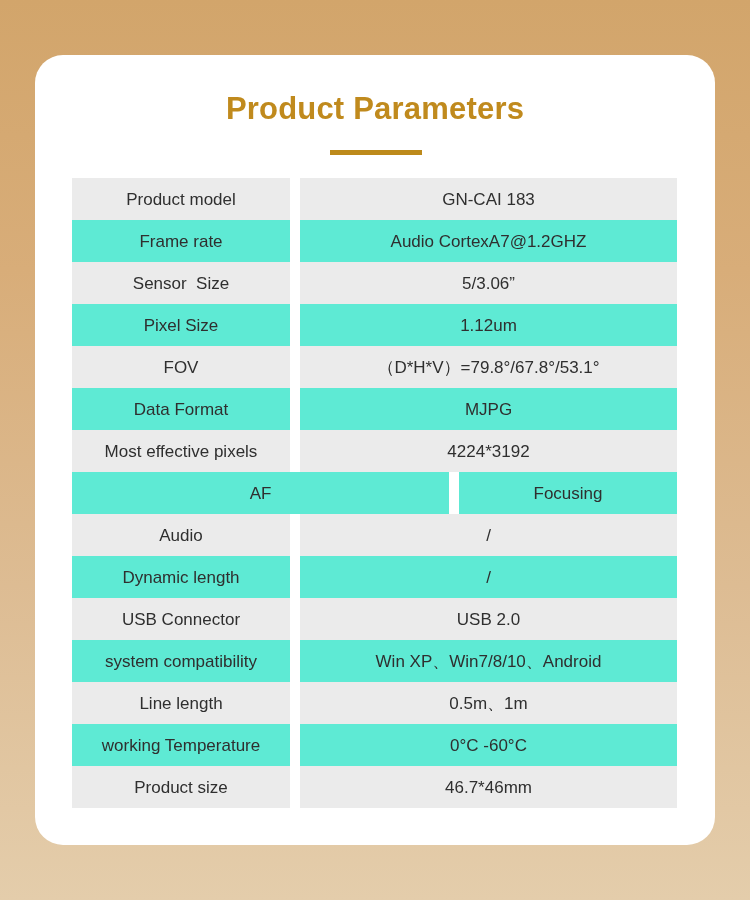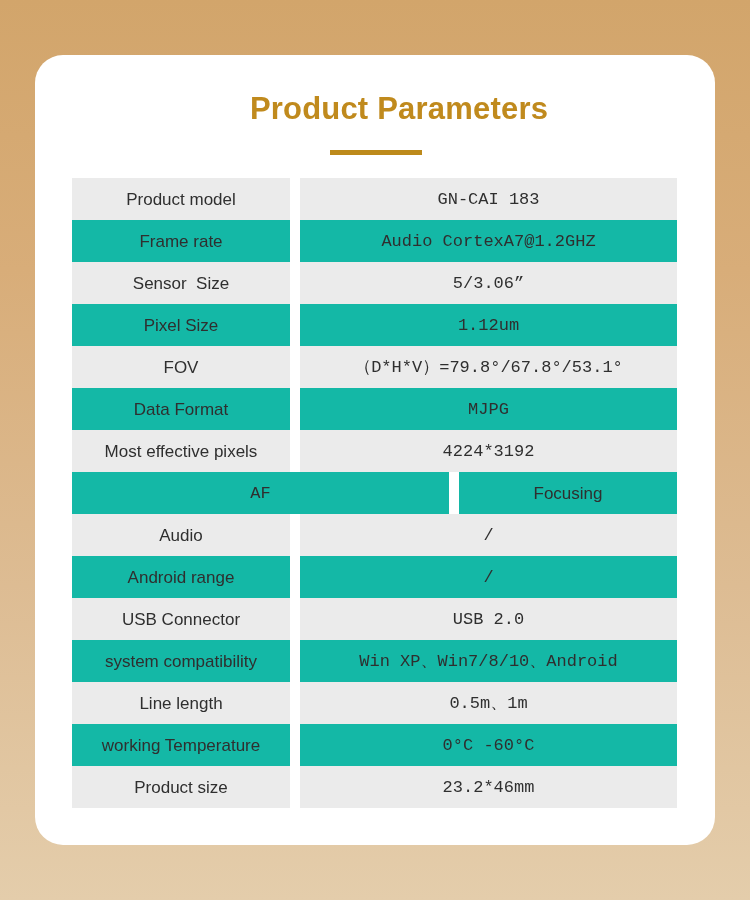--- a/index.html
+++ b/index.html
@@ -35,21 +35,20 @@
     position: absolute;
     left: 0;
     top: 36px;
     width: 680px;
     text-align: center;
     font-size: 31px;
     font-weight: bold;
     color: #c08a1d;
     letter-spacing: 0.2px;
     white-space: nowrap;
-    padding-left: 24px;
   }
 
   .title-underline {
     position: absolute;
     left: 295px;
     top: 95px;
     width: 92px;
     height: 5px;
     background: #bd8a1b;
   }
@@ -80,29 +79,28 @@
   }
 
   .spec-cell.label {
     width: 218px;
     flex: 0 0 218px;
   }
 
   .spec-cell.value {
     width: 377px;
     flex: 0 0 377px;
-    font-family: Liberation Mono, monospace;
   }
 
   .spec-row.shaded .spec-cell {
     background: #ebebeb;
   }
 
   .spec-row.plain .spec-cell {
-    background: #14b8a6;
+    background: #5eead4;
   }
 </style>
 </head>
 <body>
 
 <div id="page-root">
 
   <div class="card">
 
     <div class="title">Product Parameters</div>
@@ -140,40 +138,40 @@
         </div>
         <div class="spec-row plain">
           <div class="spec-cell value">AF</div>
           <div class="spec-cell label">Focusing</div>
         </div>
         <div class="spec-row shaded">
           <div class="spec-cell label">Audio</div>
           <div class="spec-cell value">/</div>
         </div>
         <div class="spec-row plain">
-          <div class="spec-cell label">Android range</div>
+          <div class="spec-cell label">Dynamic length</div>
           <div class="spec-cell value">/</div>
         </div>
         <div class="spec-row shaded">
           <div class="spec-cell label">USB Connector</div>
           <div class="spec-cell value">USB 2.0</div>
         </div>
         <div class="spec-row plain">
           <div class="spec-cell label">system compatibility</div>
           <div class="spec-cell value">Win XP、Win7/8/10、Android</div>
         </div>
         <div class="spec-row shaded">
           <div class="spec-cell label">Line length</div>
           <div class="spec-cell value">0.5m、1m</div>
         </div>
         <div class="spec-row plain">
           <div class="spec-cell label">working Temperature</div>
           <div class="spec-cell value">0°C -60°C</div>
         </div>
         <div class="spec-row shaded">
           <div class="spec-cell label">Product size</div>
-          <div class="spec-cell value">23.2*46mm</div>
+          <div class="spec-cell value">46.7*46mm</div>
         </div>
       </div>
 
   </div>
 
 </div>
 
 </body></html>

